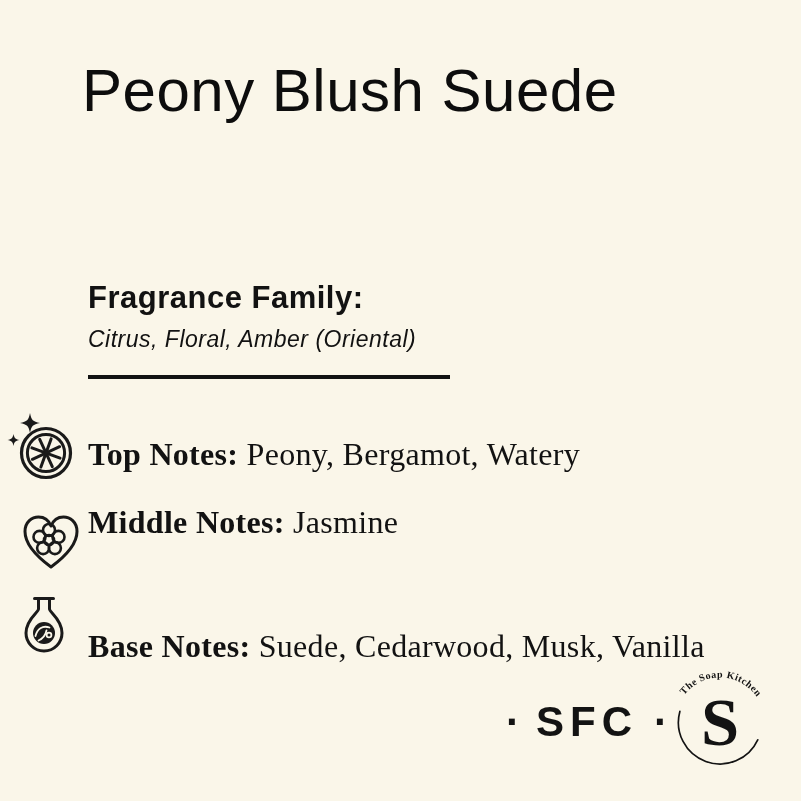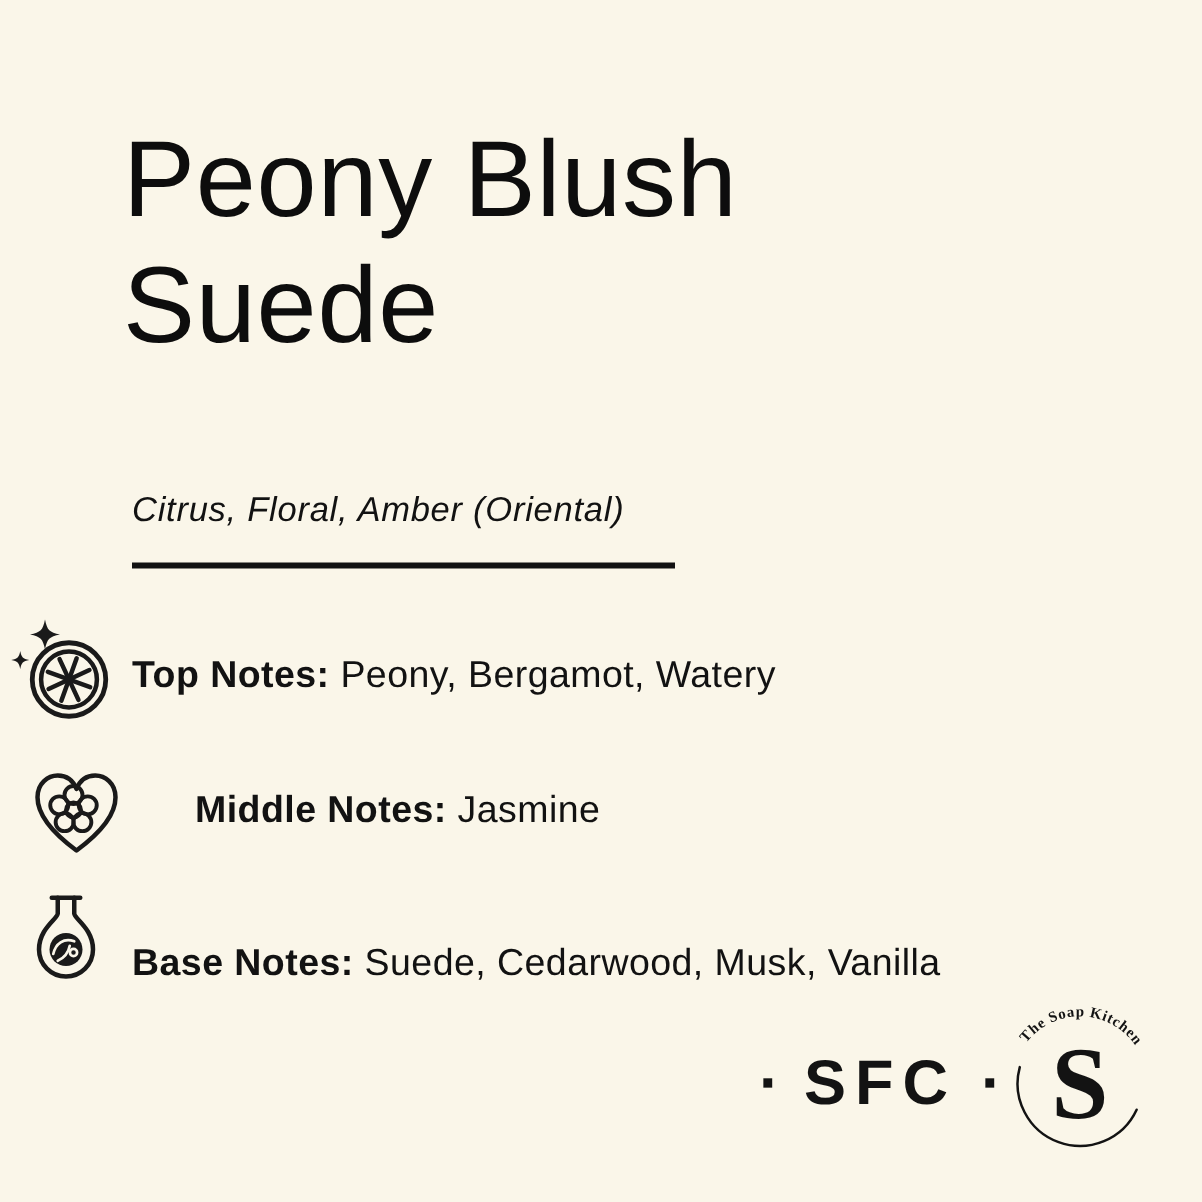--- a/index.html
+++ b/index.html
@@ -8,22 +8,22 @@
     position: relative;
     background: #FAF6E9;
     color: #121212;
     font-family: "Liberation Sans", sans-serif;
     overflow: hidden;
   }
   .card { position: absolute; inset: 0; }
 
   .title {
     position: absolute;
-    left: 82px; top: 30px;
-    font-size: 72px;
+    left: 82px; top: 16px;
+    font-size: 60px;
     line-height: 1.17;
     font-weight: 400;
     letter-spacing: 0.5px;
     max-width: 640px;
     color: #0d0d0d;
   }
 
   .family-label {
     position: absolute;
     left: 88px; top: 280px;
@@ -41,27 +41,28 @@
   .divider {
     position: absolute;
     left: 88px; top: 375px;
     width: 362px; height: 4px;
     background: #121212;
   }
 
   .note-text {
     position: absolute;
     left: 88px;
-    font-size: 25px;
+    font-size: 32px;
     white-space: nowrap;
     letter-spacing: 0.3px;
+    font-family: Liberation Serif, serif;
   }
   .note-text .lbl { font-weight: 700; }
   #note-0 { top: 436px; }
-  #note-1 { top: 526px; margin-left: 42px; }
+  #note-1 { top: 504px; }
   #note-2 { top: 616px; margin-top: 12px; }
 
   .icon-abs { position: absolute; }
   #icon-0 { left: 4px;  top: 404px; width: 74px; height: 78px; }
   #icon-1 { left: 20px; top: 512px; width: 62px; height: 62px; }
   #icon-2 { left: 18px; top: 594px; width: 52px; height: 62px; }
 
   .sfc {
     position: absolute;
     left: 506px; top: 698px;
@@ -90,20 +91,21 @@
     fill: #131313;
   }
 </style>
 </head>
 <body style="background: rgb(250, 246, 233); color: rgb(18, 18, 18);">
 
 <div class="card">
 
   <h1 class="title">Peony Blush Suede</h1>
 
+  <div class="family-label">Fragrance Family:</div>
   <div class="family-value">Citrus, Floral, Amber (Oriental)</div>
   <div class="divider"></div>
 
   <svg id="icon-0" class="icon-abs" viewBox="0 0 74 78">
     <g fill="#1a1a1a">
       <path d="M26 9 C27.5 16.2 28.8 17.5 36 19 C28.8 20.5 27.5 21.8 26 29 C24.5 21.8 23.2 20.5 16 19 C23.2 17.5 24.5 16.2 26 9 Z"></path>
       <path d="M9.5 30 C10.4 34.3 11.2 35.1 15.5 36 C11.2 36.9 10.4 37.7 9.5 42 C8.6 37.7 7.8 36.9 3.5 36 C7.8 35.1 8.6 34.3 9.5 30 Z"></path>
     </g>
     <g fill="none" stroke="#1a1a1a" stroke-linecap="round">
       <circle cx="42" cy="49" r="24.5" stroke-width="3.2"></circle>

